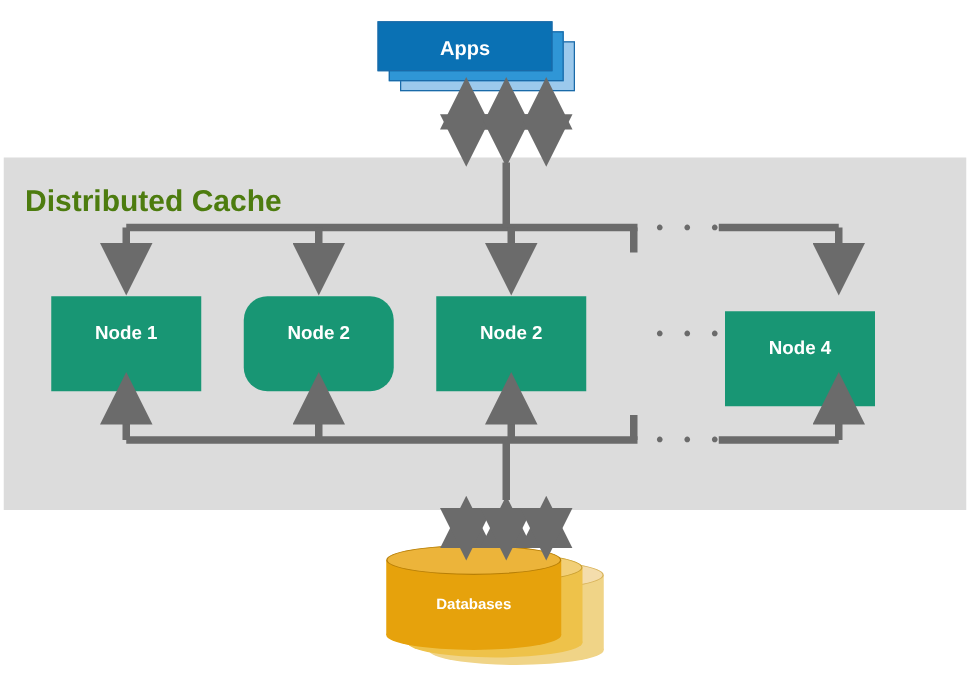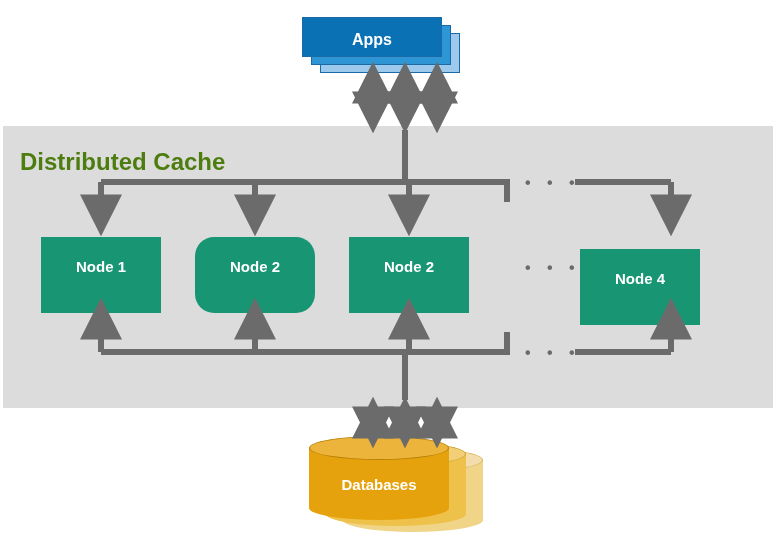--- a/index.html
+++ b/index.html
@@ -109,21 +109,21 @@
   .cyl.c1 { left: 0; top: 0; }
   .cyl.c1 .body, .cyl.c1 .top, .cyl.c1 .bot { background: #e6a20c; }
   .cyl.c1 .top { background: #ecb43a; border:1px solid #b87f06; }
   .db-label {
     position: absolute;
     left: 0; top: 40px;
     width: 140px;
     text-align: center;
     color: #fff;
     font-weight: 700;
-    font-size: 15px;
+    font-size: 12px;
   }
 
   svg.connectors {
     position: absolute;
     left: 0; top: 0;
     width: 776px; height: 548px;
     pointer-events: none;
   }
 </style>
 </head>

